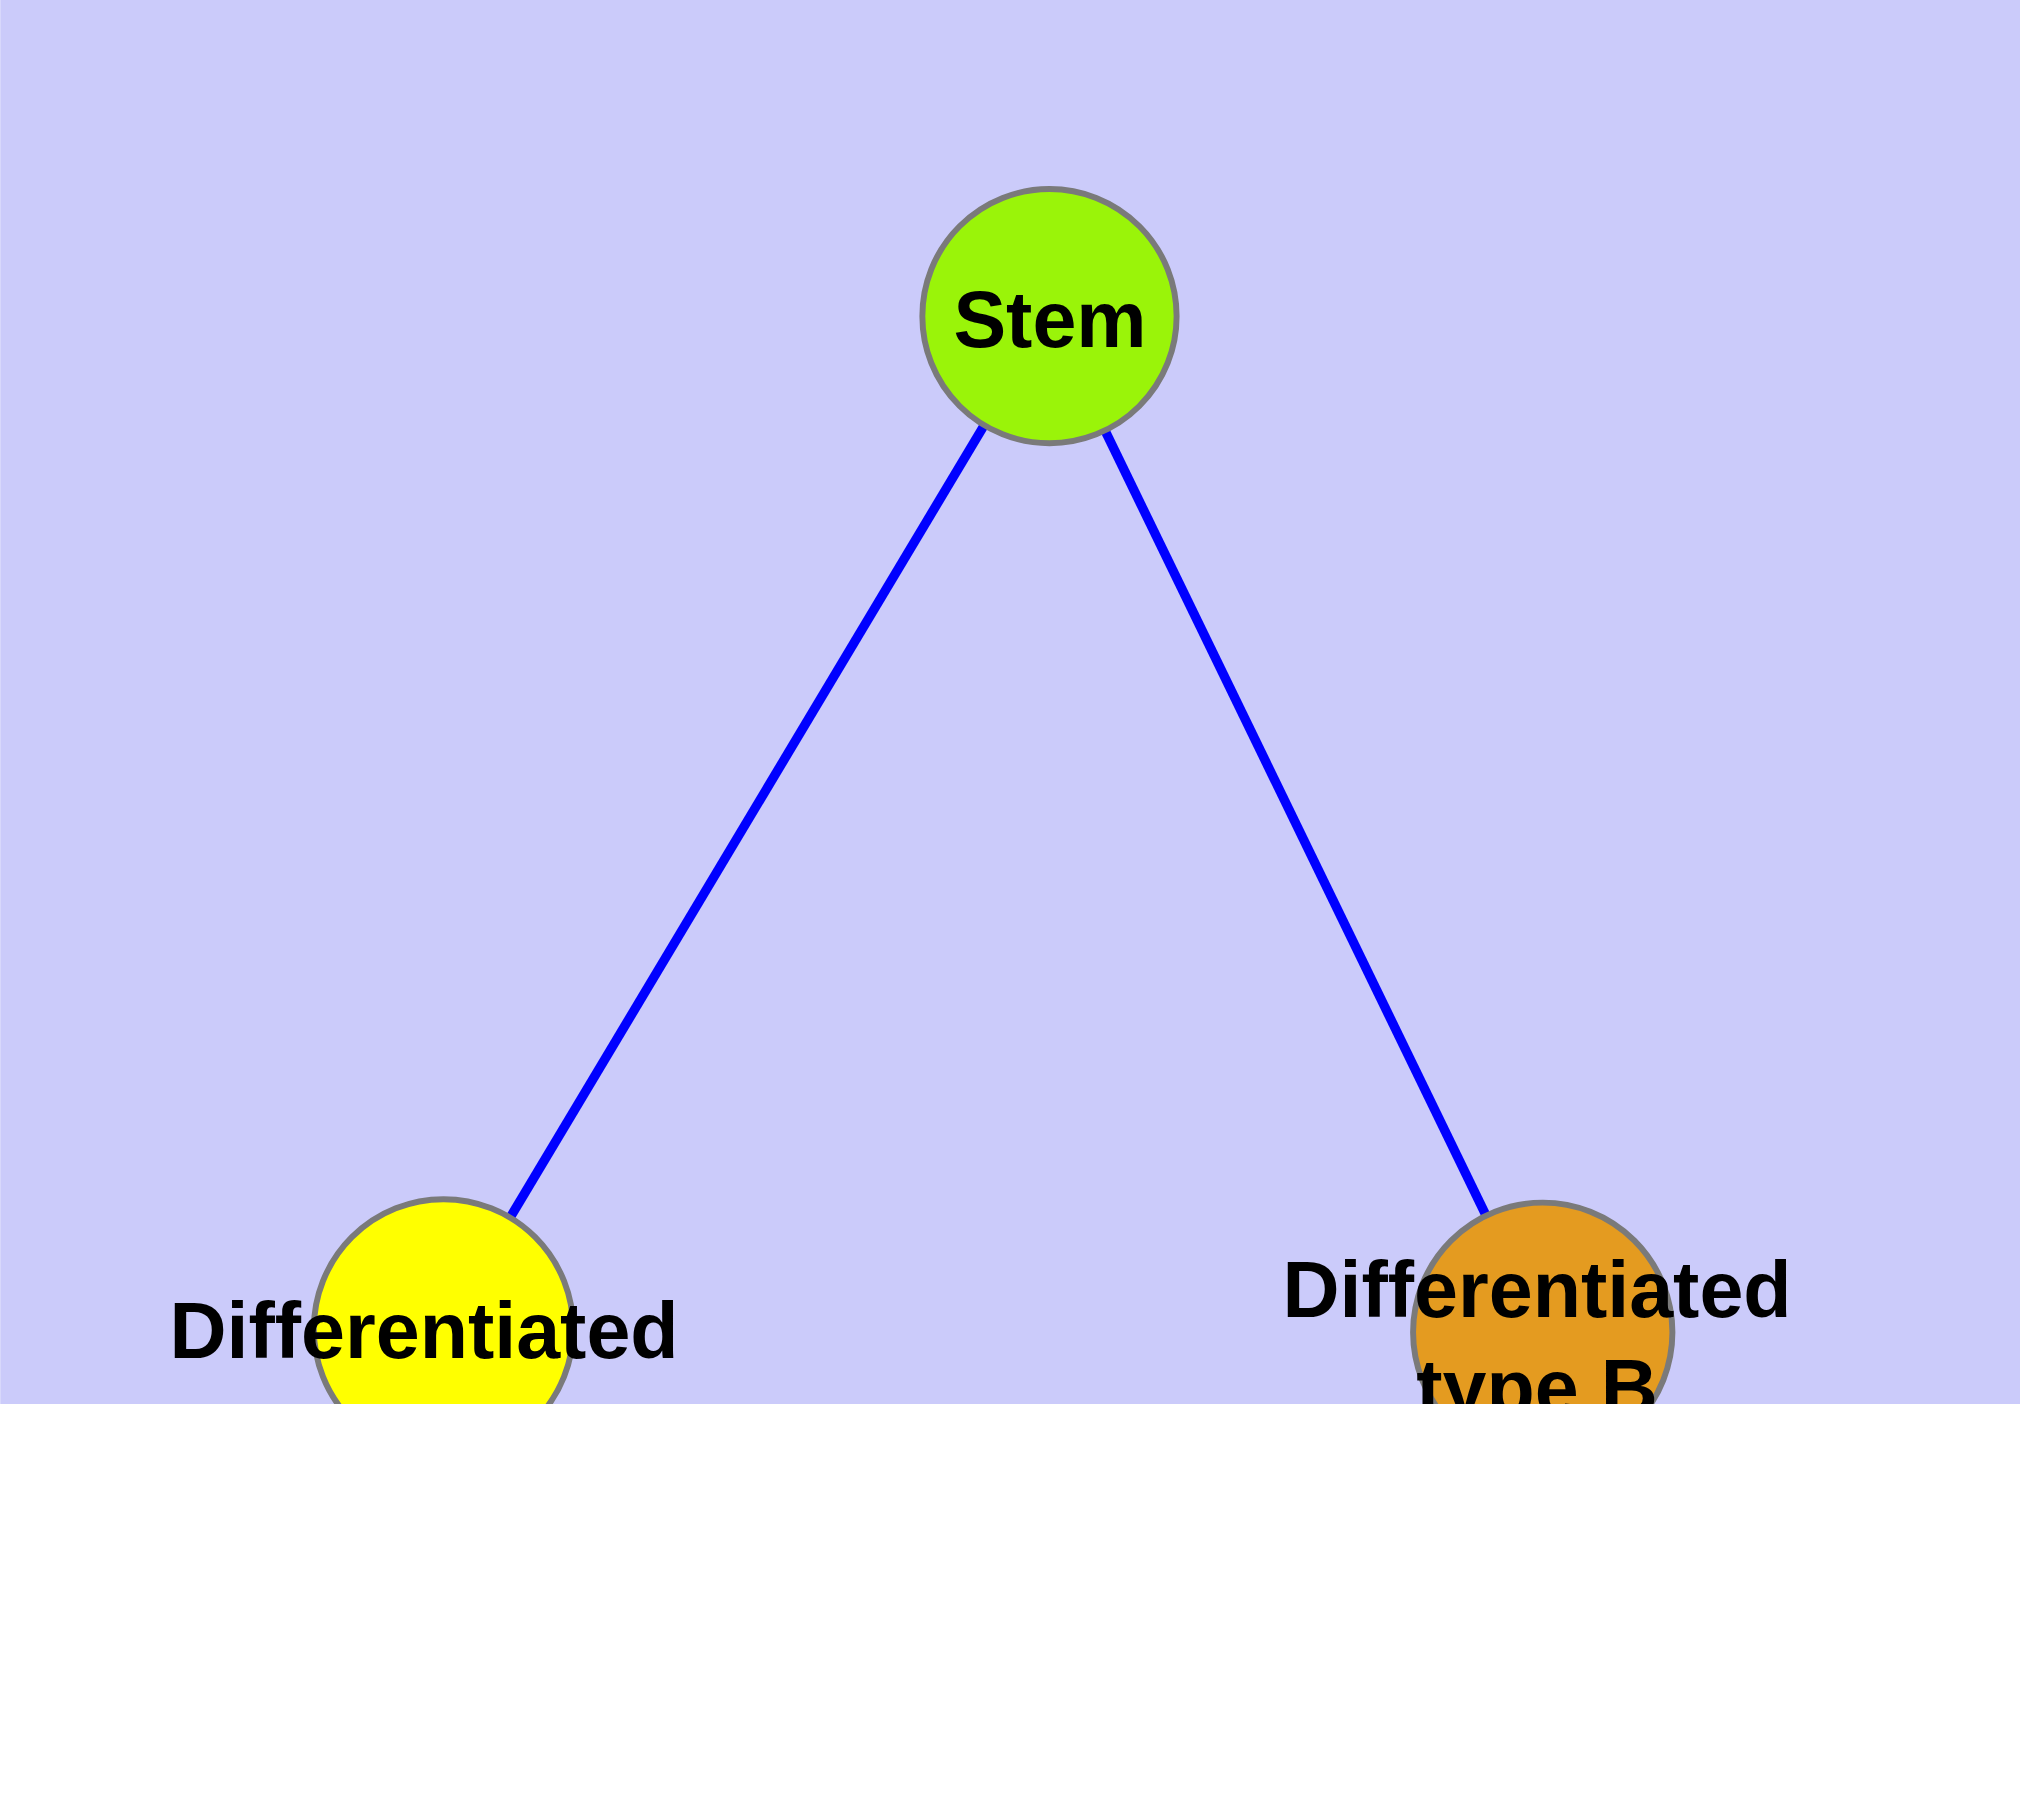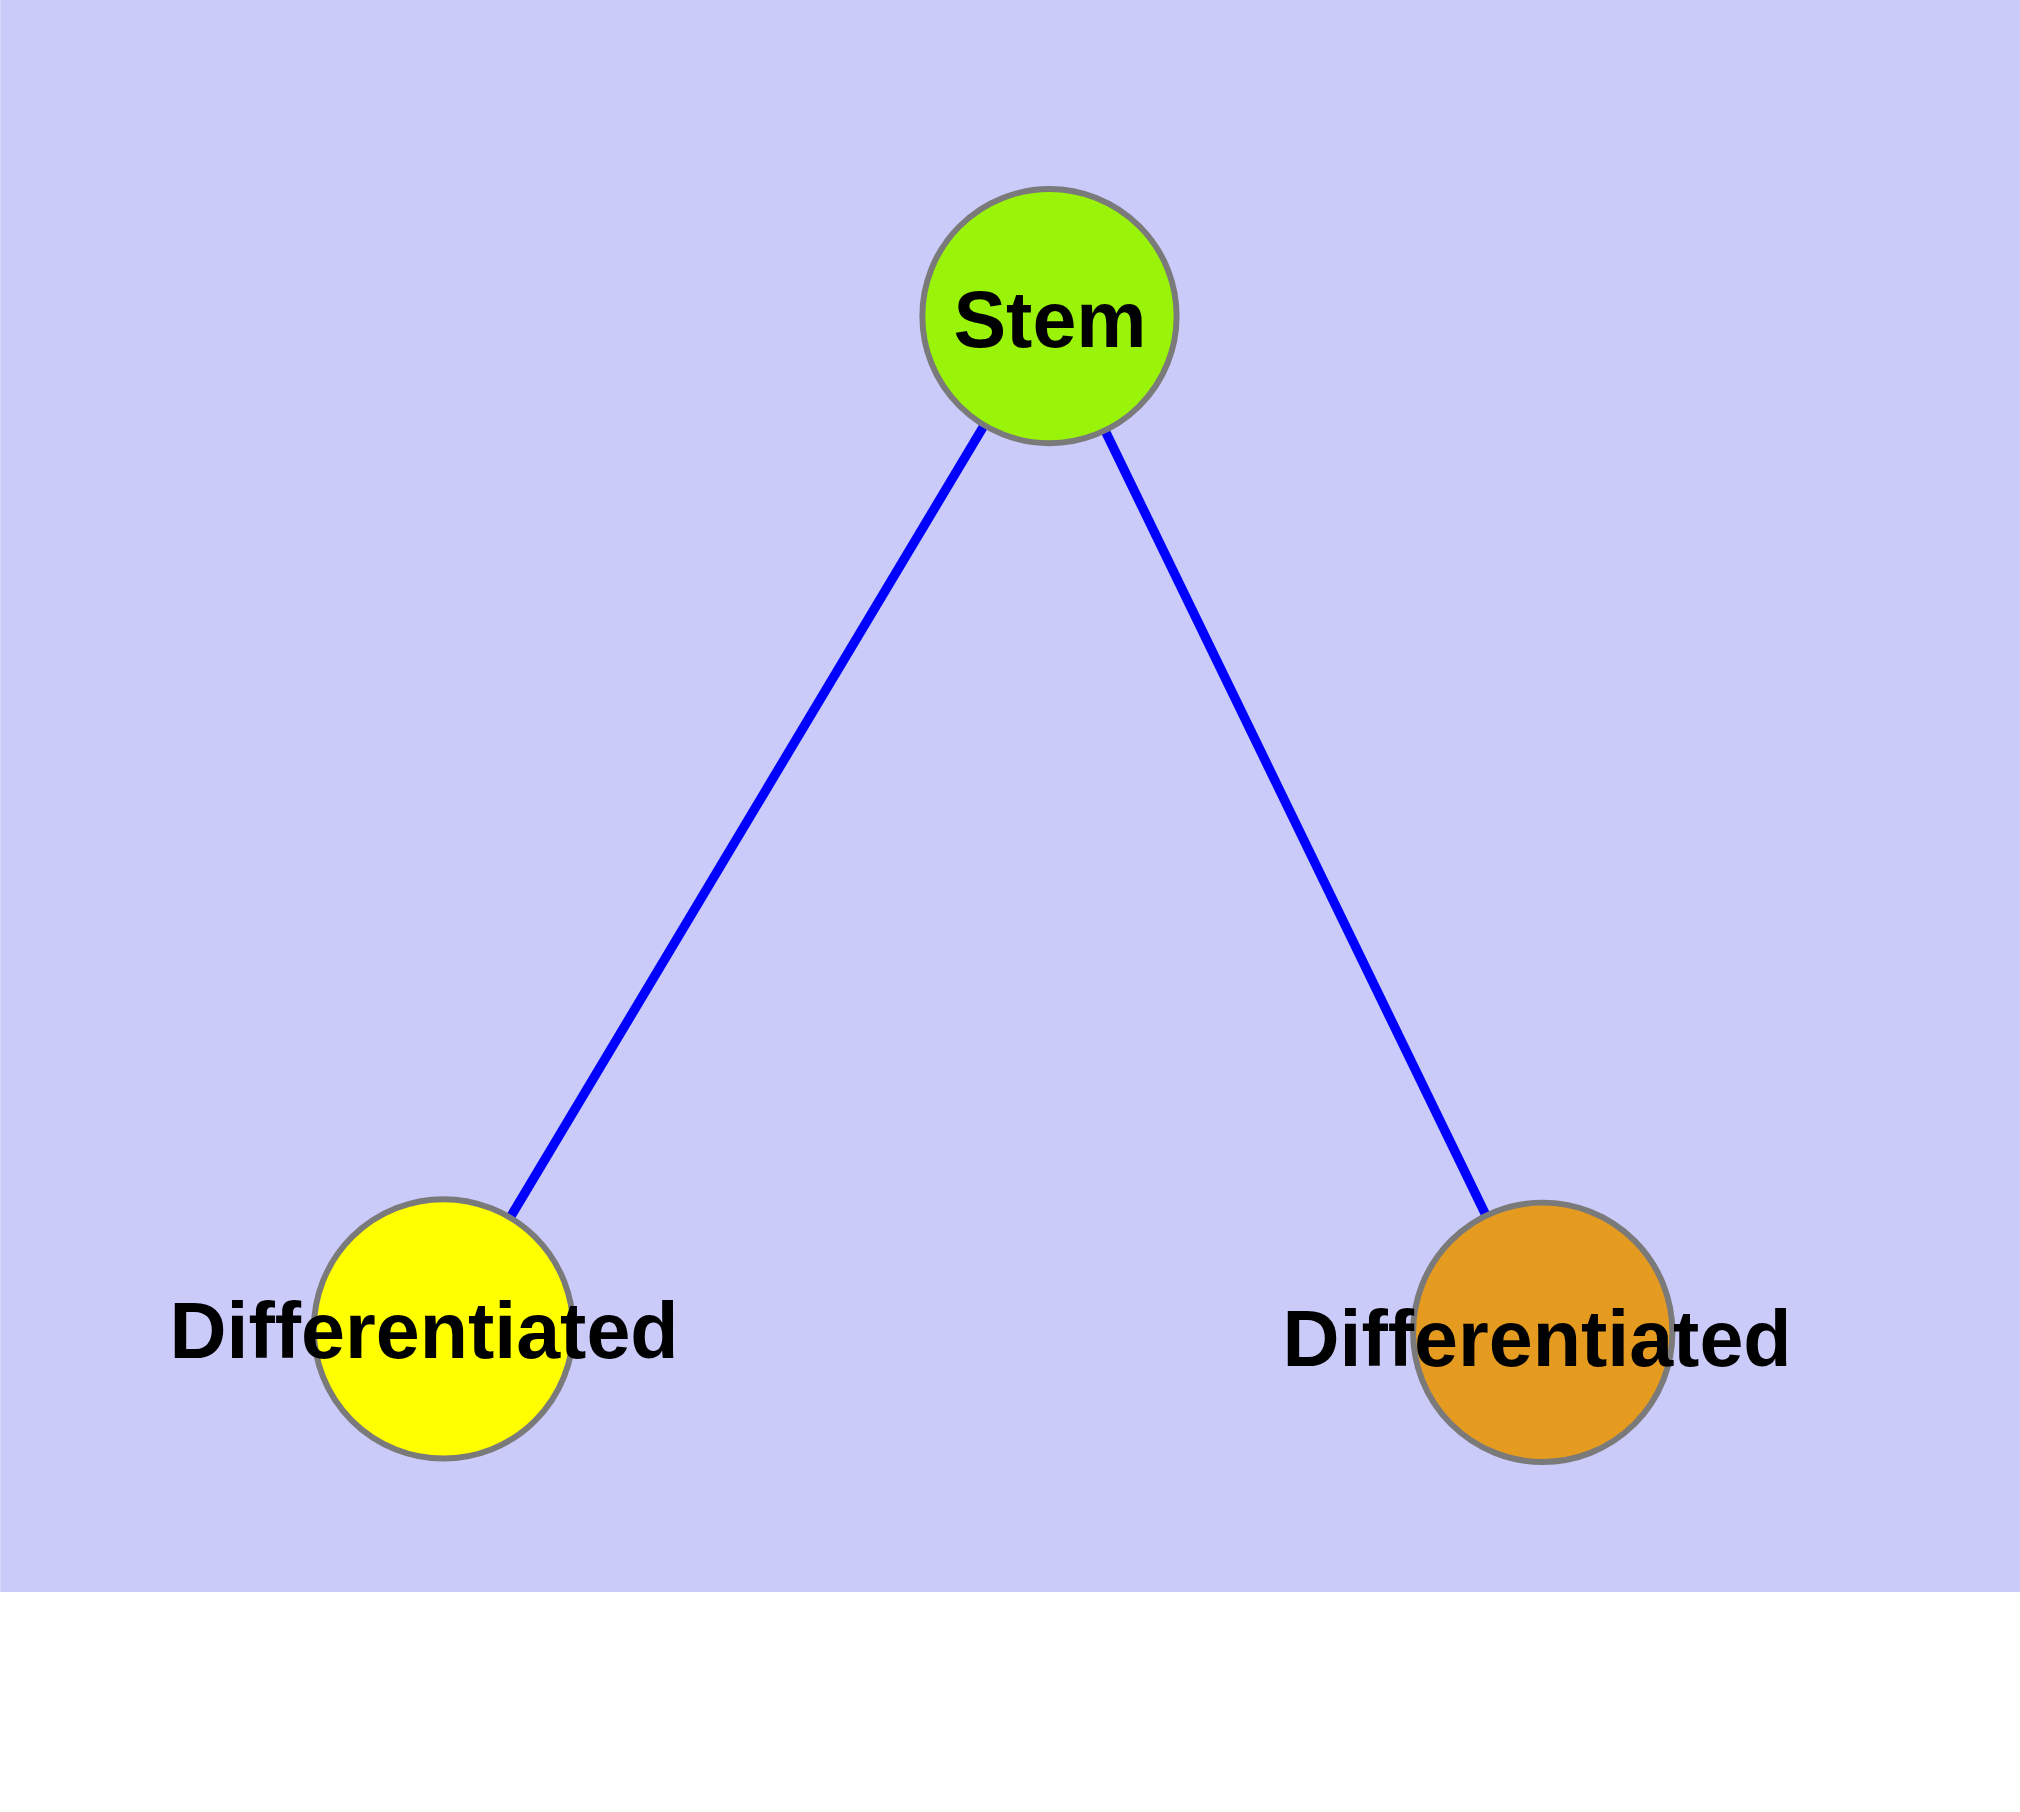--- a/index.html
+++ b/index.html
@@ -3,21 +3,21 @@
 <meta charset="utf-8">
 <style>
   html, body {
     margin: 0;
     padding: 0;
     background: #ffffff;
   }
   .canvas {
     position: relative;
     width: 2021px;
-    height: 1592px;
+    height: 1404px;
     overflow: hidden;
     font-family: "Liberation Sans", sans-serif;
   }
   .graph-svg {
     position: absolute;
     left: 0;
     top: 0;
     display: block;
   }
   .edge {
@@ -65,16 +65,17 @@
   <div class="node-label" style="left:1050px; top:320px;">
     <span class="label-line">Stem</span>
   </div>
 
   <div class="node-label" style="left:424px; top:1331px;">
     <span class="label-line">Differentiated</span>
   </div>
 
   <div class="node-label" style="left:1537px; top:1339px;">
     <span class="label-line">Differentiated</span>
+    <span class="label-line">type B</span>
   </div>
 
 </div>
 
 
 </body></html>

